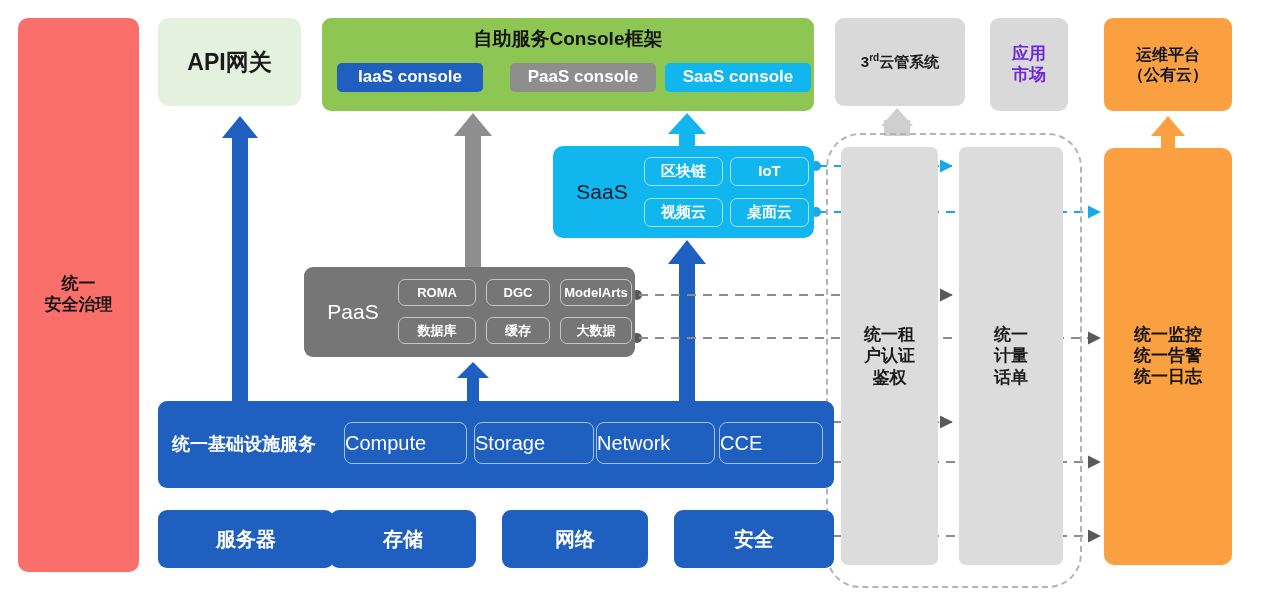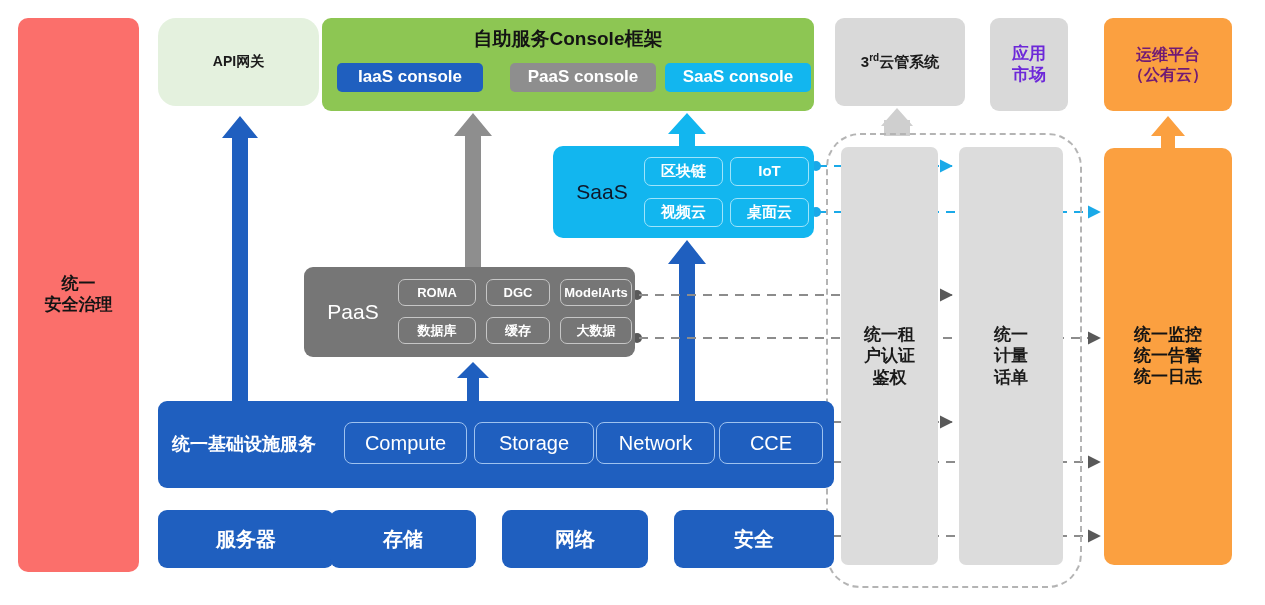--- a/index.html
+++ b/index.html
@@ -17,23 +17,23 @@
 
   
   .gov{
     left:18px;top:18px;width:121px;height:554px;
     background:#fb6f6b;border-radius:10px;
     color:#141414;font-size:17px;font-weight:700;
   }
 
   
   .apigw{
-    left:158px;top:18px;width:161px;height:88px;
-    background:#e4f1de;border-radius:18px;
-    color:#1a1a1a;font-size:14px;font-weight:700;
+    left:158px;top:18px;width:143px;height:88px;
+    background:#e4f1de;border-radius:11px;
+    color:#1a1a1a;font-size:23px;font-weight:700;
   }
 
   
   .console-frame{
     left:322px;top:18px;width:492px;height:93px;
     background:#8dc653;border-radius:9px;display:block;
   }
   .console-title{
     position:absolute;left:0;top:9px;width:100%;
     text-align:center;color:#141414;font-size:19px;font-weight:700;
@@ -52,21 +52,21 @@
     left:835px;top:18px;width:130px;height:88px;
     background:#d9d9d9;border-radius:9px;color:#1a1a1a;font-size:15px;font-weight:700;
   }
   .third sup{font-size:10px;vertical-align:super;}
   .market{
     left:990px;top:18px;width:78px;height:93px;
     background:#d9d9d9;border-radius:9px;color:#6d28d9;font-size:17px;font-weight:700;
   }
   .opsplat{
     left:1104px;top:18px;width:128px;height:93px;
-    background:#fba040;border-radius:9px;color:#701a75;font-size:16px;font-weight:700;
+    background:#fba040;border-radius:9px;color:#0f172a;font-size:16px;font-weight:700;
   }
 
   
   .saas{
     left:553px;top:146px;width:261px;height:92px;
     background:#12b6ef;border-radius:10px;display:block;
   }
   .saas-label{
     position:absolute;left:12px;top:0;height:100%;width:74px;
     display:flex;align-items:center;justify-content:center;
@@ -109,21 +109,21 @@
     left:158px;top:401px;width:676px;height:87px;
     background:#1f5fbf;border-radius:9px;display:block;
   }
   .infra-label{
     position:absolute;left:14px;top:0;height:100%;
     display:flex;align-items:center;color:#ffffff;font-size:18px;font-weight:700;
   }
   .infra-chip{
     position:absolute;top:21px;height:40px;
     border:1.8px solid #9ec2ef;border-radius:8px;
-    display:flex;align-items:center;justify-content:center;
+    display:flex;align-items:center;
     color:#ffffff;font-size:20px;font-weight:400;white-space:nowrap;
   }
   .ic1{left:186px;width:121px;}
   .ic2{left:316px;width:118px;}
   .ic3{left:438px;width:117px;}
   .ic4{left:561px;width:102px;}
 
   
   .res{
     top:510px;height:58px;background:#1f5fbf;border-radius:9px;

